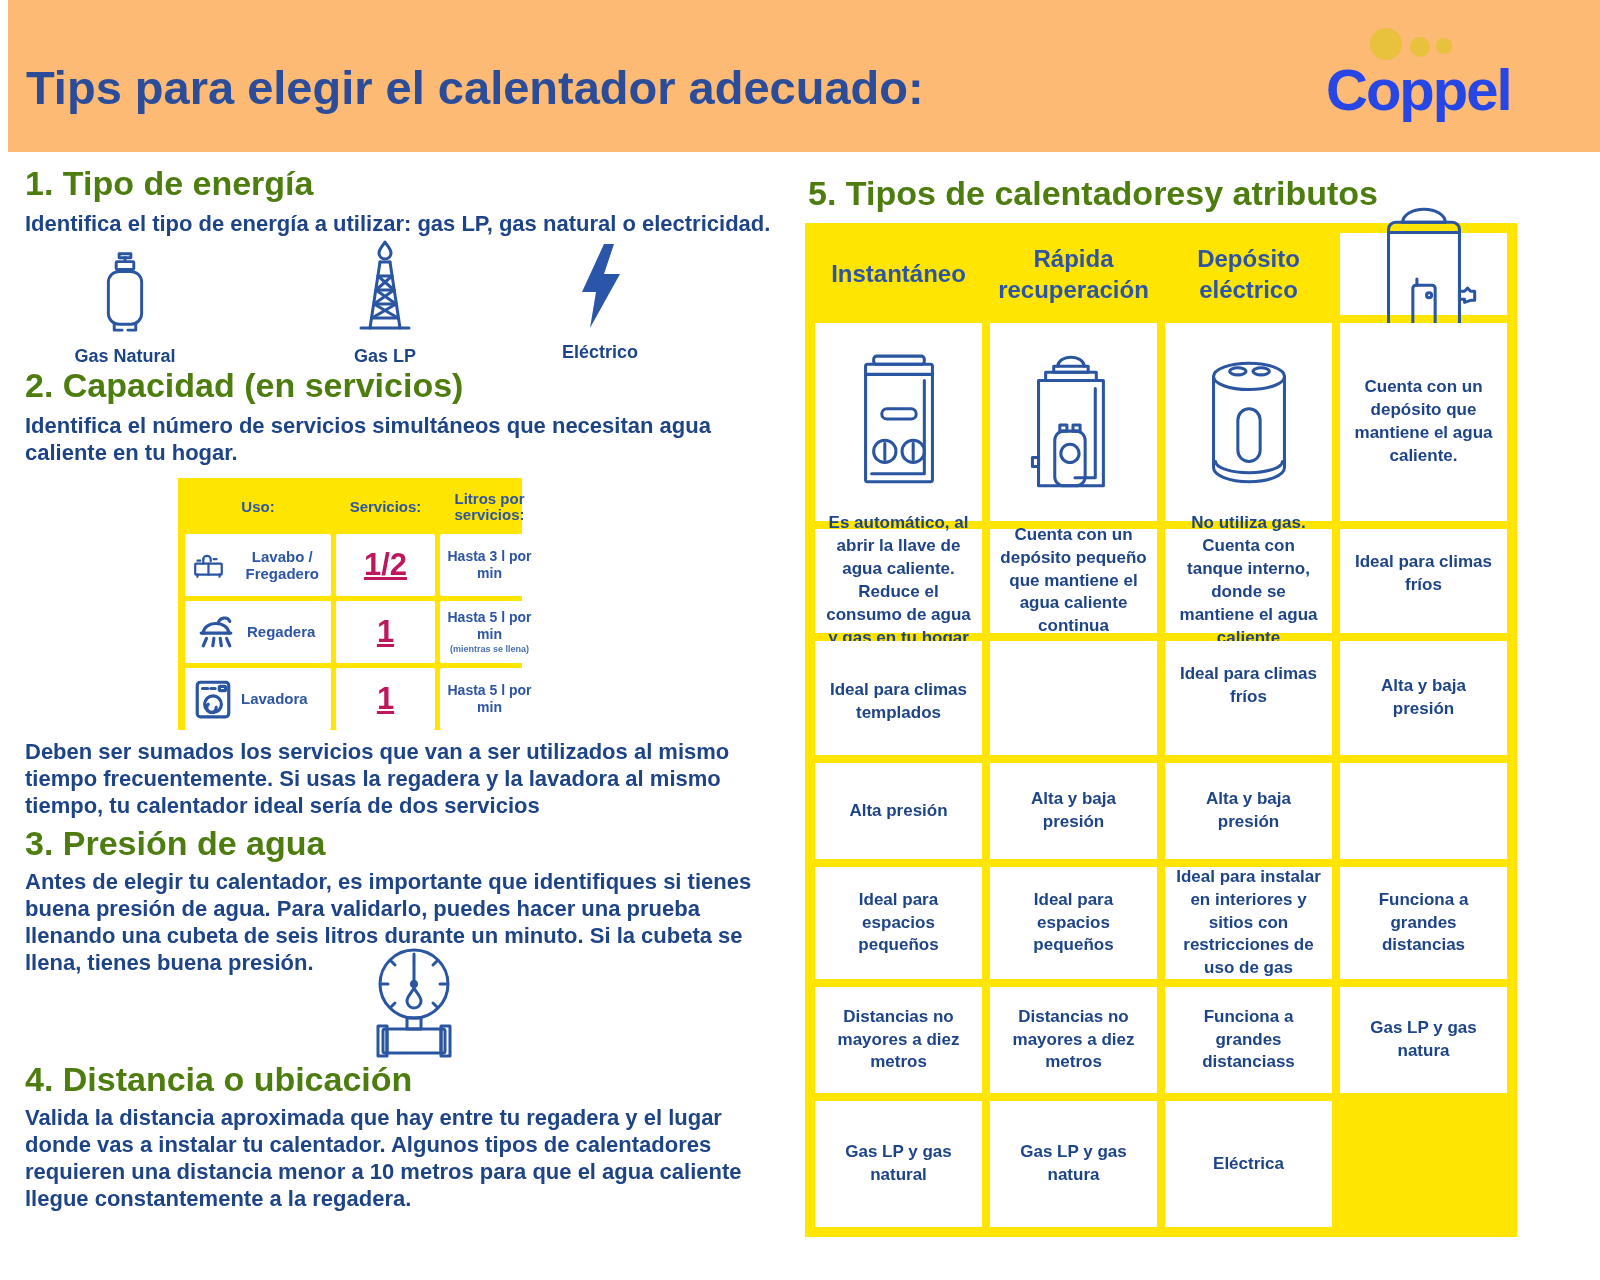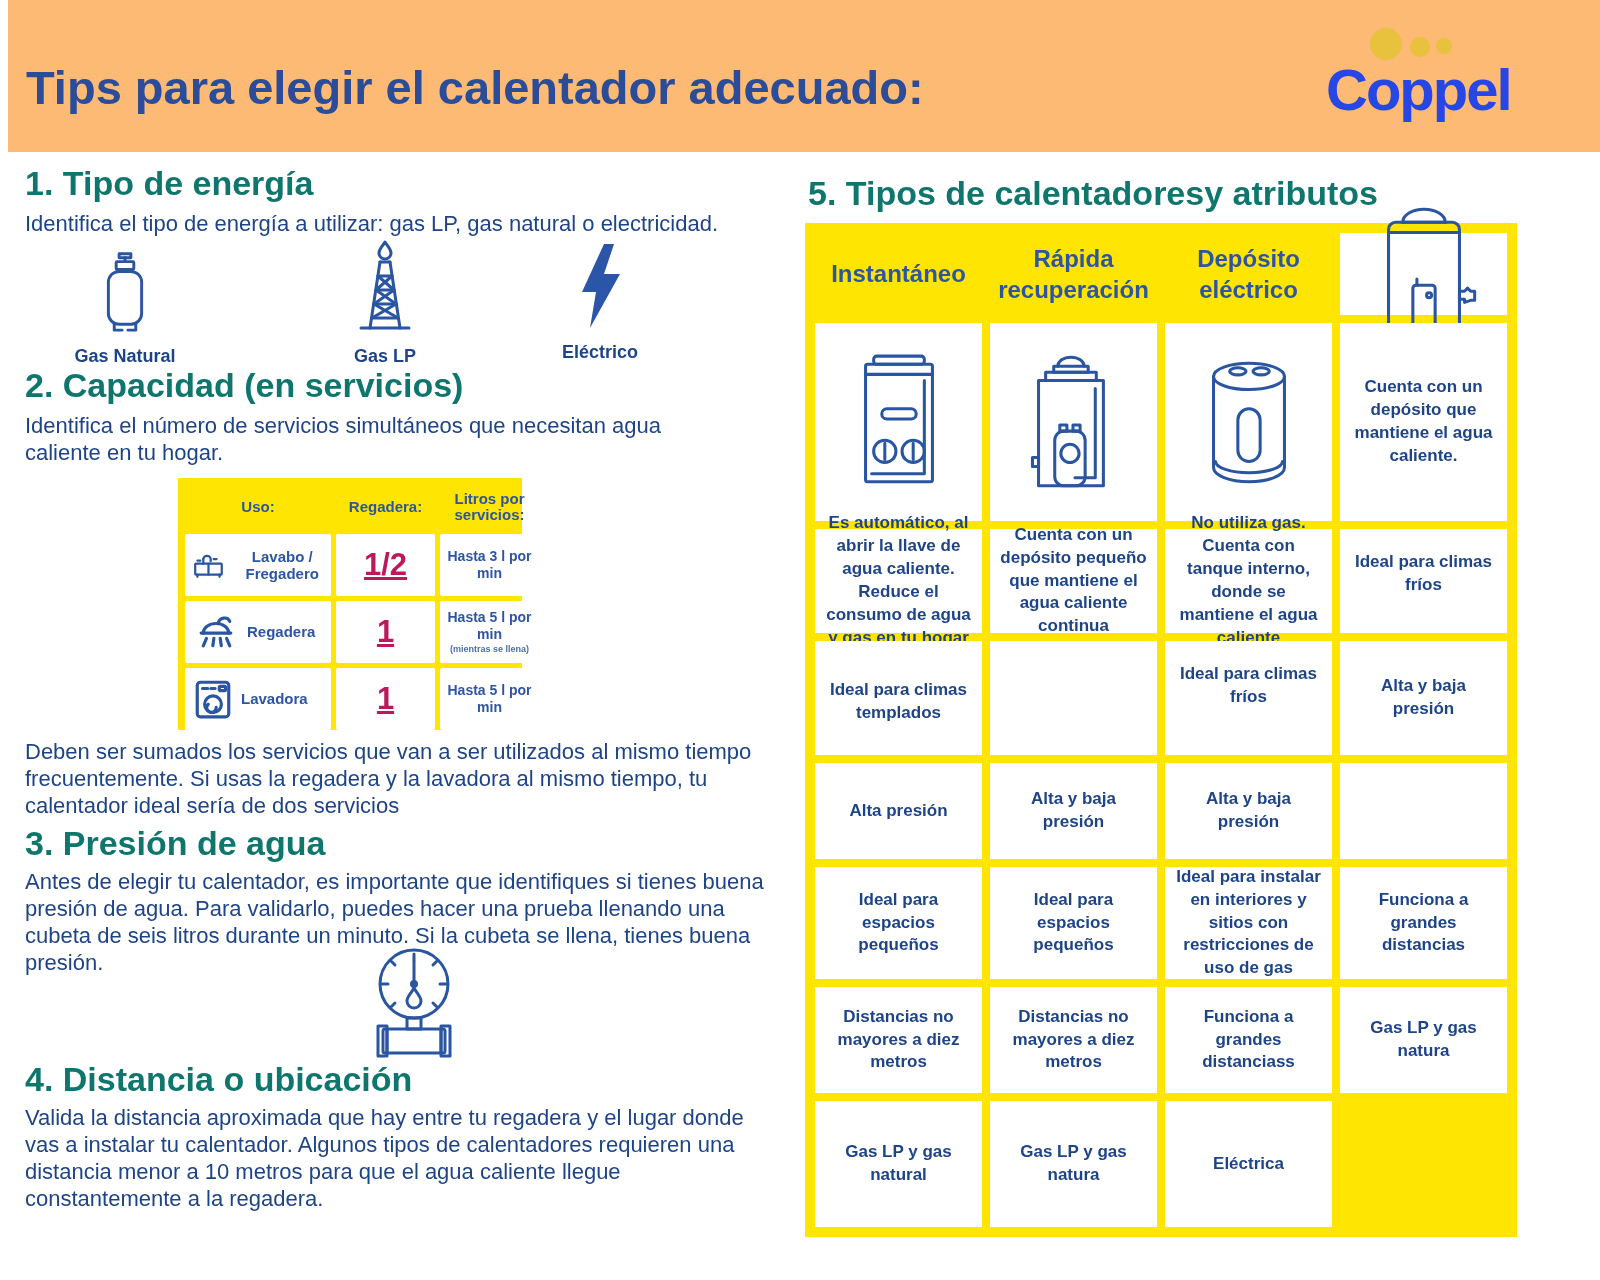--- a/index.html
+++ b/index.html
@@ -19,22 +19,22 @@
   .logo { position:absolute; left:1318px; top:20px; width:185px; height:110px; }
   .logo-dot { position:absolute; border-radius:50%; background:#E2C32F; opacity:.8; }
   .logo-dot.d1 { left:44px; top:8px;  width:32px; height:32px; }
   .logo-dot.d2 { left:84px; top:17px; width:20px; height:20px; }
   .logo-dot.d3 { left:110px; top:18px; width:16px; height:16px; }
   .logo-text {
     position:absolute; left:0px; top:36px; font-size:58px; font-weight:bold;
     color:#2646E6; letter-spacing:-2px;
   }
 
-  .sec-heading { position:absolute; margin:0; font-size:34px; font-weight:bold; color:#0f766e; }
-  .para { position:absolute; margin:0; font-size:22px; font-weight:normal; color:#1E4488; line-height:27px; }
+  .sec-heading { position:absolute; margin:0; font-size:34px; font-weight:bold; color:#4d7c0f; }
+  .para { position:absolute; margin:0; font-size:22px; font-weight:bold; color:#1E4488; line-height:27px; }
 
   
   .energy-item { position:absolute; text-align:center; }
   .energy-label { font-size:18px; font-weight:bold; color:#1E4488; margin-top:6px; }
   .icon-line { stroke:#2A55A0; fill:none; stroke-width:3; stroke-linecap:round; stroke-linejoin:round; }
   .icon-fill { fill:#2B55A8; stroke:none; }
 
   
   .cap-table {
     position:absolute; left:178px; top:478px; width:344px; height:252px;
@@ -117,21 +117,21 @@
     <path class="icon-fill" d="M32 2 L10 50 h14 L18 86 L48 32 H32 L42 2 Z"></path>
   </svg>
   <div class="energy-label">Eléctrico</div>
 </div>
 
 <h2 class="sec-heading" style="left:25px; top:366px;">2. Capacidad (en servicios)</h2>
 <p class="para" style="left:25px; top:412px; width:705px;">Identifica el número de servicios simultáneos que necesitan agua caliente en tu hogar.</p>
 
 <div class="cap-table">
   <div class="cap-head">Uso:</div>
-  <div class="cap-head">Regadera:</div>
+  <div class="cap-head">Servicios:</div>
   <div class="cap-head">Litros por servicios:</div>
 
   <div class="cap-cell cap-use">
     <svg width="46" height="38" viewBox="0 0 44 36">
       <g class="icon-line" stroke-width="2.4">
         <rect x="3" y="16" width="36" height="15" rx="1"></rect>
         <path d="M21 16 v15"></path>
         <path d="M6 31 v3 M36 31 v3"></path>
         <path d="M14 16 v-6"></path>
         <path d="M14 10 a5 4.5 0 0 1 10 0 v3"></path>

